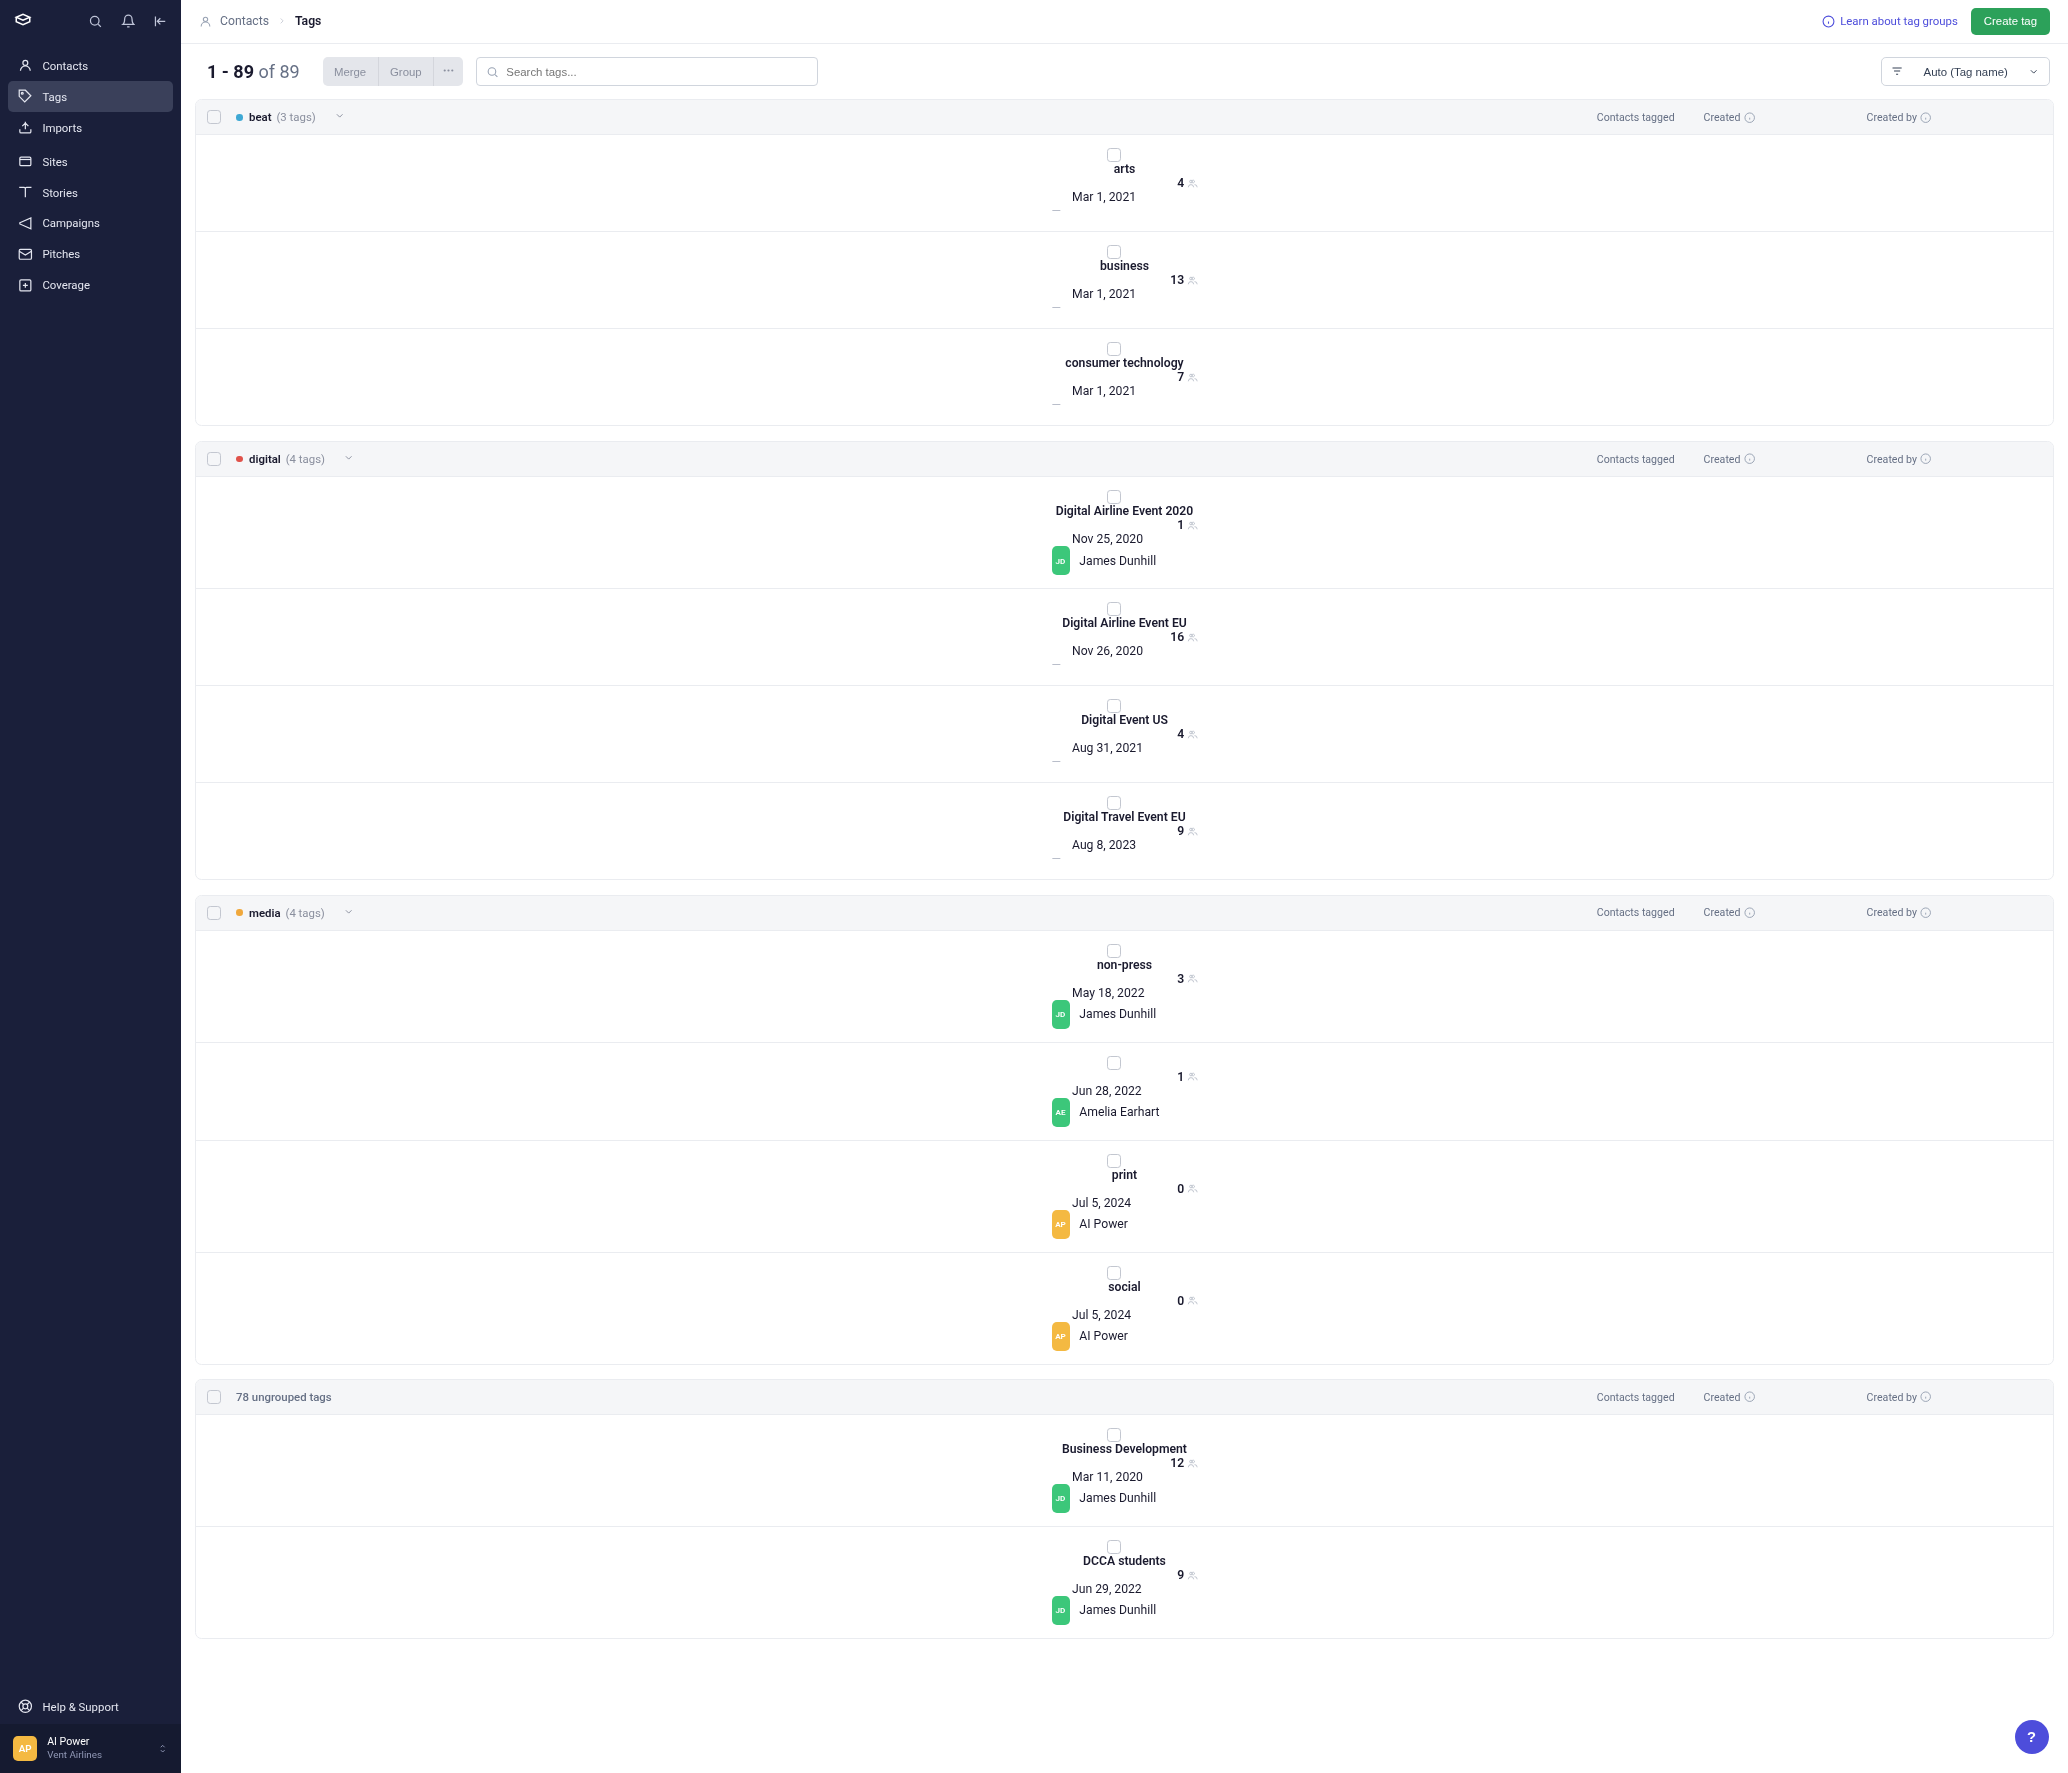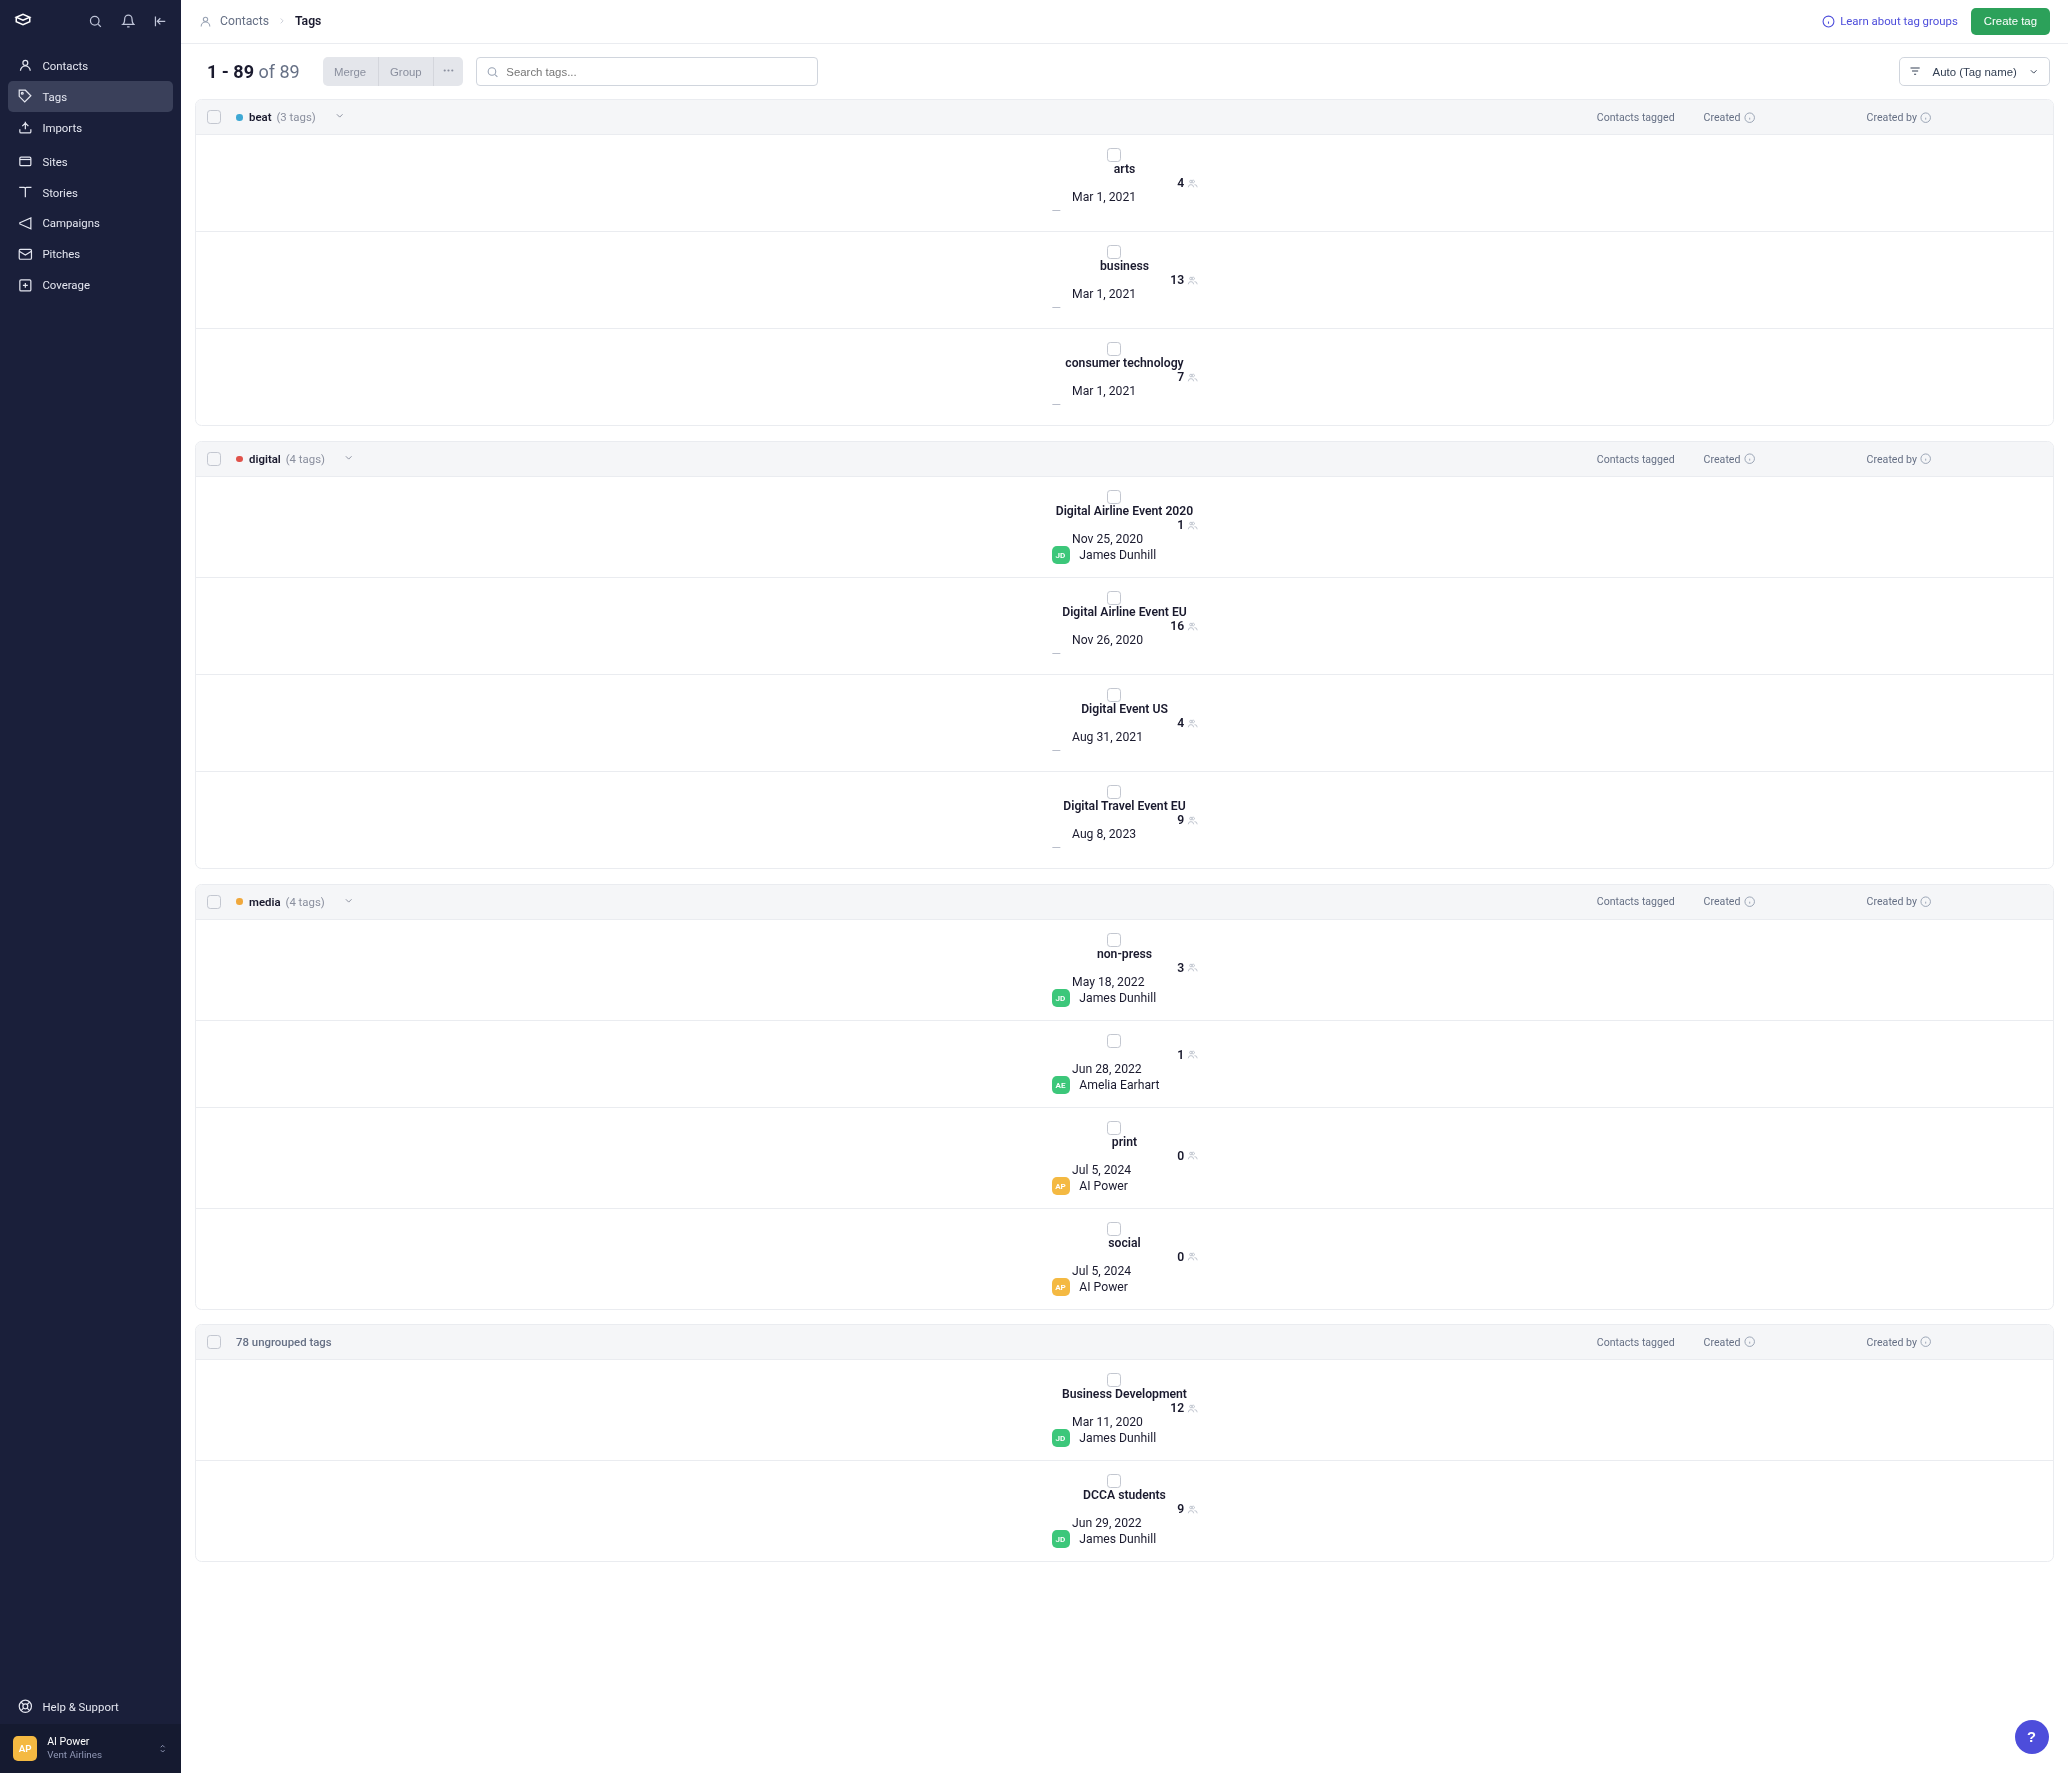--- a/index.html
+++ b/index.html
@@ -15,21 +15,21 @@
 .nav-item.active { background: #3a405a; }
 .nav-item.sub { padding-left: 9.8px; }
 .nav-spacer { height: 3.3px; }
 .sidebar-bottom { padding: 0 0 0 0; }
 .help-item { display: flex; align-items: center; gap: 9.8px; padding: 9.8px 18px; font-size: 11.4px; color: #e4e6f0; cursor: pointer; }
 .user-block { display: flex; align-items: center; gap: 9.8px; padding: 11.4px 13px; background: #151a30; cursor: pointer; }
 .avatar { width: 24.4px; height: 24.4px; border-radius: 4.9px; display: flex; align-items: center; justify-content: center; font-size: 9.8px; font-weight: 600; flex-shrink: 0; }
 .avatar.ap { background: #f4b942; color: #fff; }
 .avatar.jd { background: #3cc77a; color: #fff; }
 .avatar.ae { background: #3cc77a; color: #fff; }
-.avatar.sm { width: 18px; height: 18px; font-size: 8.1px; }
+.avatar.sm { width: 18px; height: 29px; font-size: 8.1px; }
 .user-info { flex: 1; line-height: 1.3; }
 .user-name { font-size: 10.6px; color: #fff; }
 .user-org { font-size: 9.8px; color: #9098b5; }
 .main { flex: 1; display: flex; flex-direction: column; overflow: hidden; }
 .topbar { display: flex; align-items: center; justify-content: space-between; padding: 8.1px 18px; border-bottom: 0.8px solid #eaecf0; }
 .breadcrumb { display: flex; align-items: center; gap: 8.1px; color: #667085; font-size: 12.2px; }
 .breadcrumb .current { color: #1a1a2e; font-weight: 600; }
 .topbar-right { display: flex; align-items: center; gap: 13px; }
 .learn-link { color: #4d4ddb; font-size: 11.4px; text-decoration: none; display: flex; align-items: center; gap: 4.9px; }
 .create-btn { background: #2ca15a; color: #fff; border: none; padding: 7.3px 13px; border-radius: 4.9px; font-size: 11.4px; font-weight: 500; cursor: pointer; }
@@ -38,21 +38,21 @@
 .count .bold { font-weight: 700; }
 .count .of { color: #667085; }
 .seg-group { display: inline-flex; margin-left: 13px; }
 .seg-btn { background: #e4e6eb; border: none; color: #8a8f9e; padding: 7.3px 11.4px; font-size: 11.4px; cursor: not-allowed; }
 .seg-btn:first-child { border-radius: 4.9px 0 0 4.9px; }
 .seg-btn:last-child { border-radius: 0 4.9px 4.9px 0; padding: 7.3px 8.1px; }
 .seg-btn + .seg-btn { border-left: 0.8px solid #d4d6dc; }
 .search-wrap { flex: 1; max-width: 342px; position: relative; margin-left: 3.3px; }
 .search-wrap svg { position: absolute; left: 9.8px; top: 50%; transform: translateY(-50%); color: #98a2b3; }
 .search-input { width: 100%; padding: 7.3px 9.8px 7.3px 29px; border: 0.8px solid #d0d5dd; border-radius: 4px; font-size: 11.4px; }
-.sort-btn { margin-left: auto; border: 0.8px solid #d0d5dd; background: #fff; padding: 7.3px 9.8px; border-radius: 4.9px; display: flex; align-items: center; gap: 11px; font-size: 11.4px; cursor: pointer; color: #344054; }
+.sort-btn { margin-left: auto; border: 0.8px solid #d0d5dd; background: #fff; padding: 7.3px 9.8px; border-radius: 4.9px; display: flex; align-items: center; gap: 20px; font-size: 11.4px; cursor: pointer; color: #344054; }
 .content { flex: 1; overflow-y: auto; padding: 0 14px 65px; border-radius: 12px; }
 .tag-group { border: 0.8px solid #eaecf0; border-radius: 6.5px; margin-bottom: 14.7px; overflow: hidden; }
 .group-header { display: flex; align-items: center; padding: 9.8px 11.4px; background: #f5f6f8; font-size: 11.4px; }
 .group-header .checkbox { margin-right: 14.7px; }
 .group-header .dot { width: 6.5px; height: 6.5px; border-radius: 50%; margin-right: 6.5px; }
 .group-header .gname { font-weight: 600; margin-right: 4.9px; }
 .group-header .gcount { color: #8a8f9e; }
 .group-header .chev { margin-left: 18px; color: #8a8f9e; cursor: pointer; }
 .col-head { color: #667085; font-size: 10.6px; display: flex; align-items: center; gap: 3.3px; }
 .col-contacts { width: 147px; text-align: right; justify-content: flex-end; }

